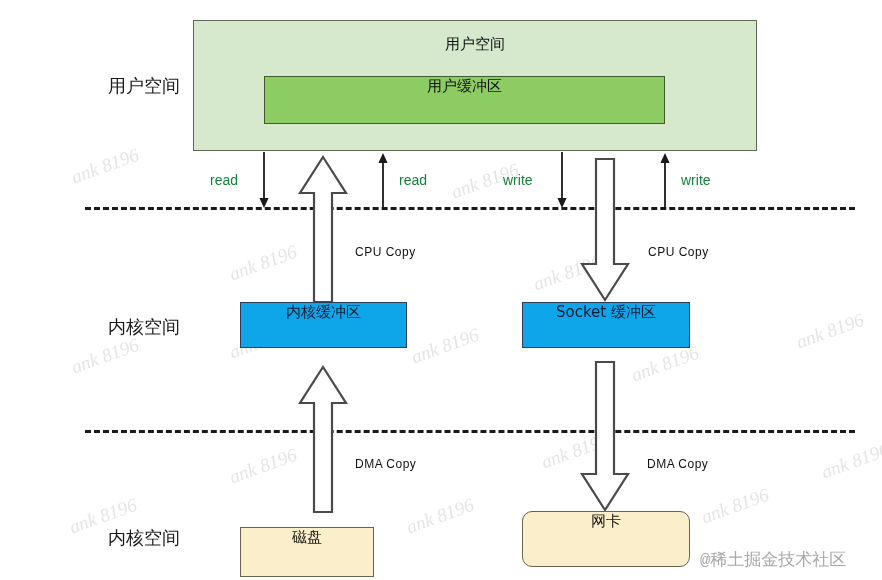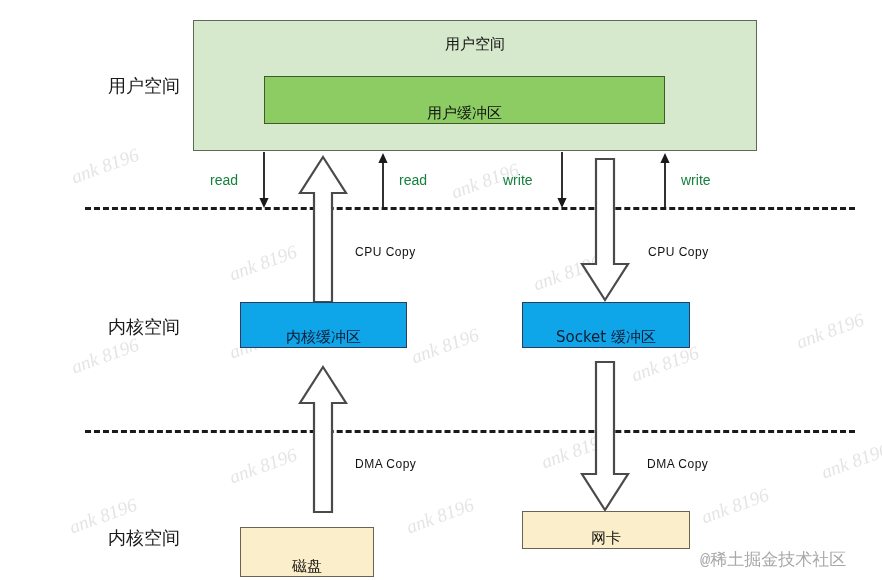--- a/index.html
+++ b/index.html
@@ -39,21 +39,21 @@
     color: #1a1a1a;
     white-space: nowrap;
     font-family: Liberation Mono, monospace;
   }
 
   
   .box {
     position: absolute;
     box-sizing: border-box;
     display: flex;
-    align-items: flex-end;
+    align-items: flex-start;
     justify-content: center;
     font-size: 15px;
     color: #111111;
     font-family: "DejaVu Sans", "Liberation Sans", sans-serif;
   }
   .box-userproc {
     background: #d6e9cd;
     border: 1.6px solid #5b6b58;
     align-items: flex-start;
     justify-content: center;
@@ -186,21 +186,21 @@
       </div>
       <div class="box box-kernel" style="left: 240px; top: 302px; width: 167px; height: 46px;">
         <span>内核缓冲区</span>
       </div>
       <div class="box box-kernel" style="left: 522px; top: 302px; width: 168px; height: 46px;">
         <span>Socket 缓冲区</span>
       </div>
       <div class="box box-hw" style="left: 240px; top: 527px; width: 134px; height: 50px;">
         <span>磁盘</span>
       </div>
-      <div class="box box-hw" style="left: 522px; top: 511px; width: 168px; height: 38px;">
+      <div class="box box-hw" style="left: 522px; top: 511px; width: 168px; height: 56px; border-radius: 10px;">
         <span>网卡</span>
       </div>
     </div>
 
   <div id="label-layer">
       <div class="edge-label" style="left: 210px; top: 172px;">read</div>
       <div class="edge-label" style="left: 399px; top: 172px;">read</div>
       <div class="edge-label" style="left: 503px; top: 172px;">write</div>
       <div class="edge-label" style="left: 681px; top: 172px;">write</div>
       <div class="copy-label" style="left: 355px; top: 245px;">CPU  Copy</div>

